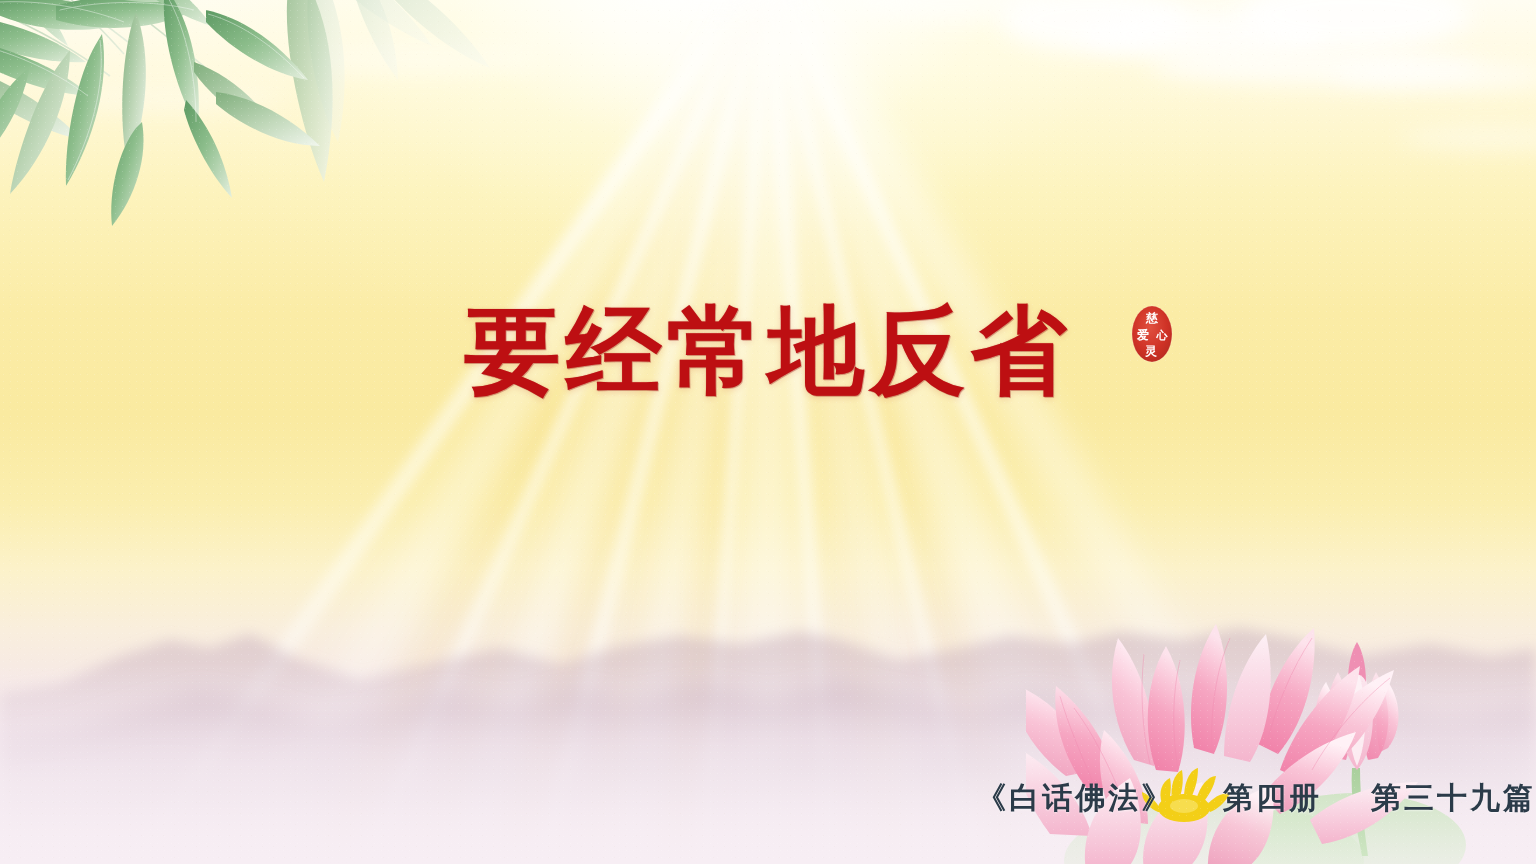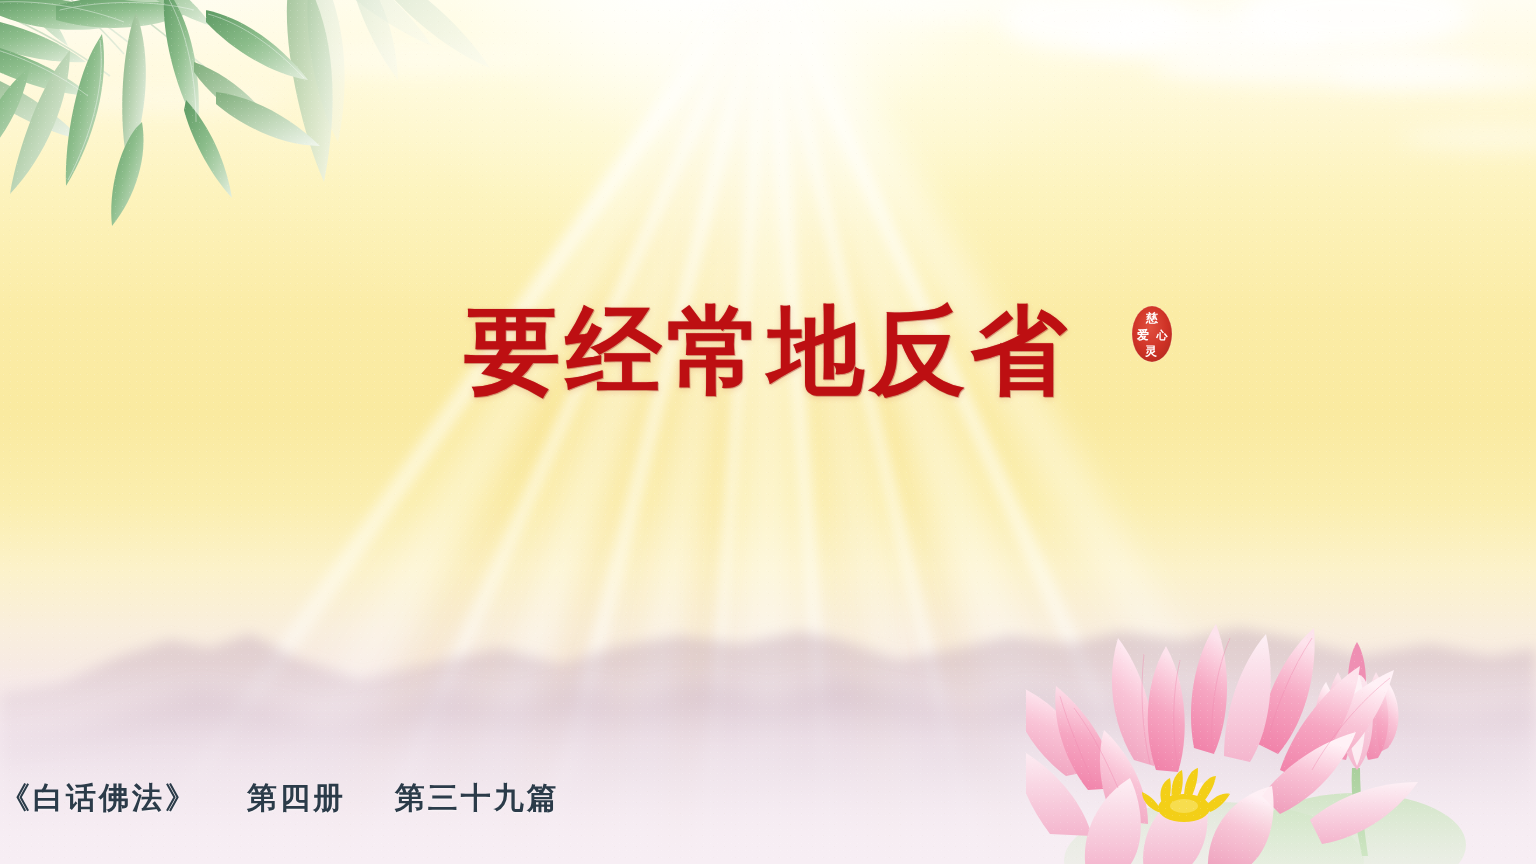--- a/index.html
+++ b/index.html
@@ -171,21 +171,21 @@
     width: 52px;
     height: 66px;
   }
   .seal svg { display: block; width: 100%; height: 100%; }
 
   .footer {
     position: absolute;
     left: 0;
     top: 778px;
     width: 100%;
-    text-align: left;
+    text-align: right;
     color: #2b3b49;
     font-family: "DejaVu Serif", "Liberation Serif", serif;
     font-weight: 700;
     font-size: 30px;
     letter-spacing: 0.10em;
     white-space: nowrap;
     text-shadow: 0 1px 2px rgba(255,255,255,0.55);
   }
   .footer .gap { display: inline-block; width: 22px; }
 

